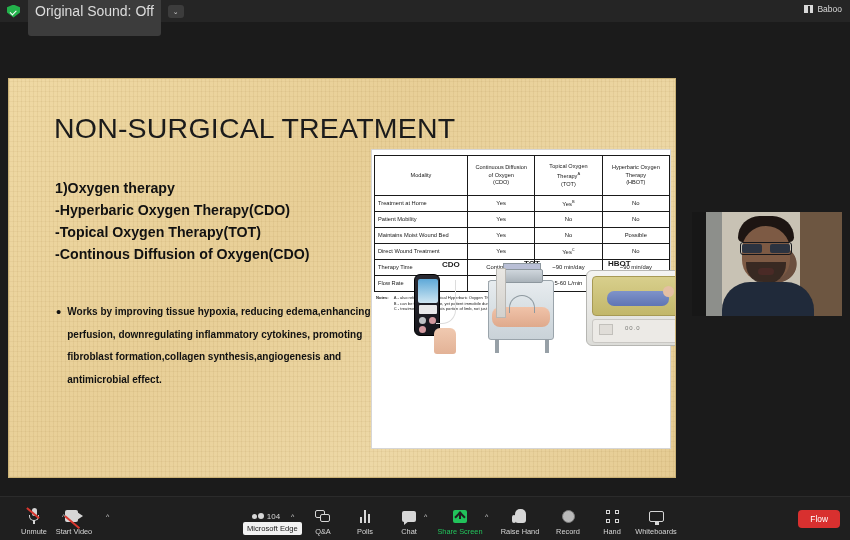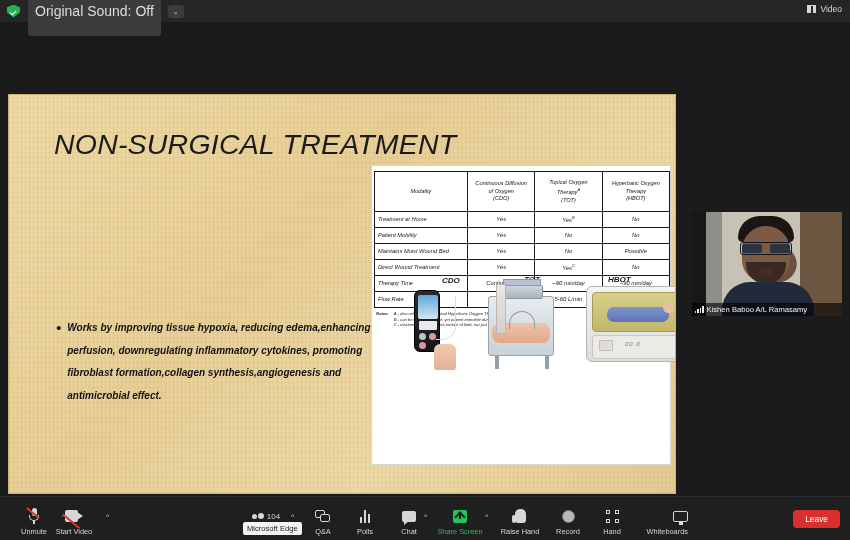--- a/index.html
+++ b/index.html
@@ -41,28 +41,27 @@
     color: #d8d8d8; font-size: 8.5px;
   }
   .view-ic {
     width: 9px; height: 8px; border: 1.2px solid #d8d8d8; margin-right: 4px;
     position: relative; background: #d8d8d8;
   }
   .view-ic::after{content:"";position:absolute;left:3px;top:0;width:1.2px;height:8px;background:#2a2a2a;}
 
   
   .slide {
-    position: absolute; left: 8px; top: 94px; width: 668px; height: 400px;
+    position: absolute; left: 8px; top: 78px; width: 668px; height: 400px;
     background:
       repeating-linear-gradient(90deg, rgba(160,125,60,.10) 0 1px, rgba(255,255,255,0) 1px 4px),
       repeating-linear-gradient(0deg, rgba(150,115,55,.07) 0 1px, rgba(255,255,255,0) 1px 5px),
       linear-gradient(135deg, #efd9a4 0%, #e8cf97 40%, #edd8a6 70%, #e5cb92 100%);
     border: 1px solid #cbb276;
     overflow: hidden;
-    font-style: italic;
   }
   .slide-title {
     position: absolute; left: 45px; top: 33px;
     font-size: 28.5px; color: #1b1b1b; letter-spacing: .2px;
     font-family: "Liberation Sans", sans-serif; font-weight: 400;
   }
   .lines { position: absolute; left: 46px; top: 98px; width: 330px; }
   .lines div { font-size: 14.2px; font-weight: bold; color: #111; line-height: 22px; white-space: nowrap; }
 
   .para { position: absolute; left: 47px; top: 222px; width: 320px; display: flex; }
@@ -236,27 +235,33 @@
 <div id="app">
 
   <div class="topbar">
     <div class="shield-ic"></div>
     <div class="orig-sound">
       <span>Original Sound: Off</span>
     </div>
     <div class="caret-sm">⌄</div>
     <div class="view-btn">
       <span class="view-ic"></span>
-      <span>Video</span>
+      <span>Baboo</span>
     </div>
   </div>
 
   <div class="slide">
     <div class="slide-title">NON-SURGICAL TREATMENT</div>
 
+    <div class="lines">
+      <div>1)Oxygen therapy</div>
+      <div>-Hyperbaric Oxygen Therapy(CDO)</div>
+      <div>-Topical Oxygen Therapy(TOT)</div>
+      <div>-Continous Diffusion of Oxygen(CDO)</div>
+    </div>
 
     <div class="para">
       <span class="bullet">•</span>
       <span class="ptxt">Works by improving tissue hypoxia, reducing edema,enhancing perfusion, downregulating inflammatory cytokines, promoting fibroblast formation,collagen synthesis,angiogenesis and antimicrobial effect.</span>
     </div>
 
     <div class="panel">
       <table class="cmp">
         <thead>
           <tr>
@@ -367,29 +372,20 @@
 
   <div class="vidwrap">
     <div class="vid">
       <div class="v-hair"></div>
       <div class="v-face"></div>
       <div class="v-beard"></div>
       <div class="v-mouth"></div>
       <div class="v-glass"></div>
       <div class="v-body"></div>
     </div>
-    <div class="v-name">
-      <span class="sig">
-          <i></i>
-          <i></i>
-          <i></i>
-          <i></i>
-        </span>
-      <span>Kishen Baboo A/L Ramasamy</span>
-    </div>
   </div>
 
   <div class="toolbar">
 
     <div class="tb-item" style="left:6px;">
       <span class="glyph">
         <span class="mic-ic">
             <span class="cap"></span>
             <span class="arc"></span>
             <span class="stem"></span>
@@ -480,25 +476,25 @@
           <span class="apps-ic">
             <s></s>
             <s></s>
             <s></s>
             <s></s>
           </span>
         </span>
       <span>Hand</span>
     </div>
 
-    <div class="tb-item" style="left:624px;width:64px;align-items:flex-end;">
+    <div class="tb-item" style="left:624px;width:64px;">
       <span class="glyph">
           <span class="wb-ic"></span>
         </span>
       <span>Whiteboards</span>
     </div>
 
     <div class="tooltip" style="left:243px; bottom:5px;">Microsoft Edge</div>
 
-    <button class="leave-btn">Leave</button>
+    <button class="leave-btn">Flow</button>
   </div>
 
 </div>
 
 </body></html>

